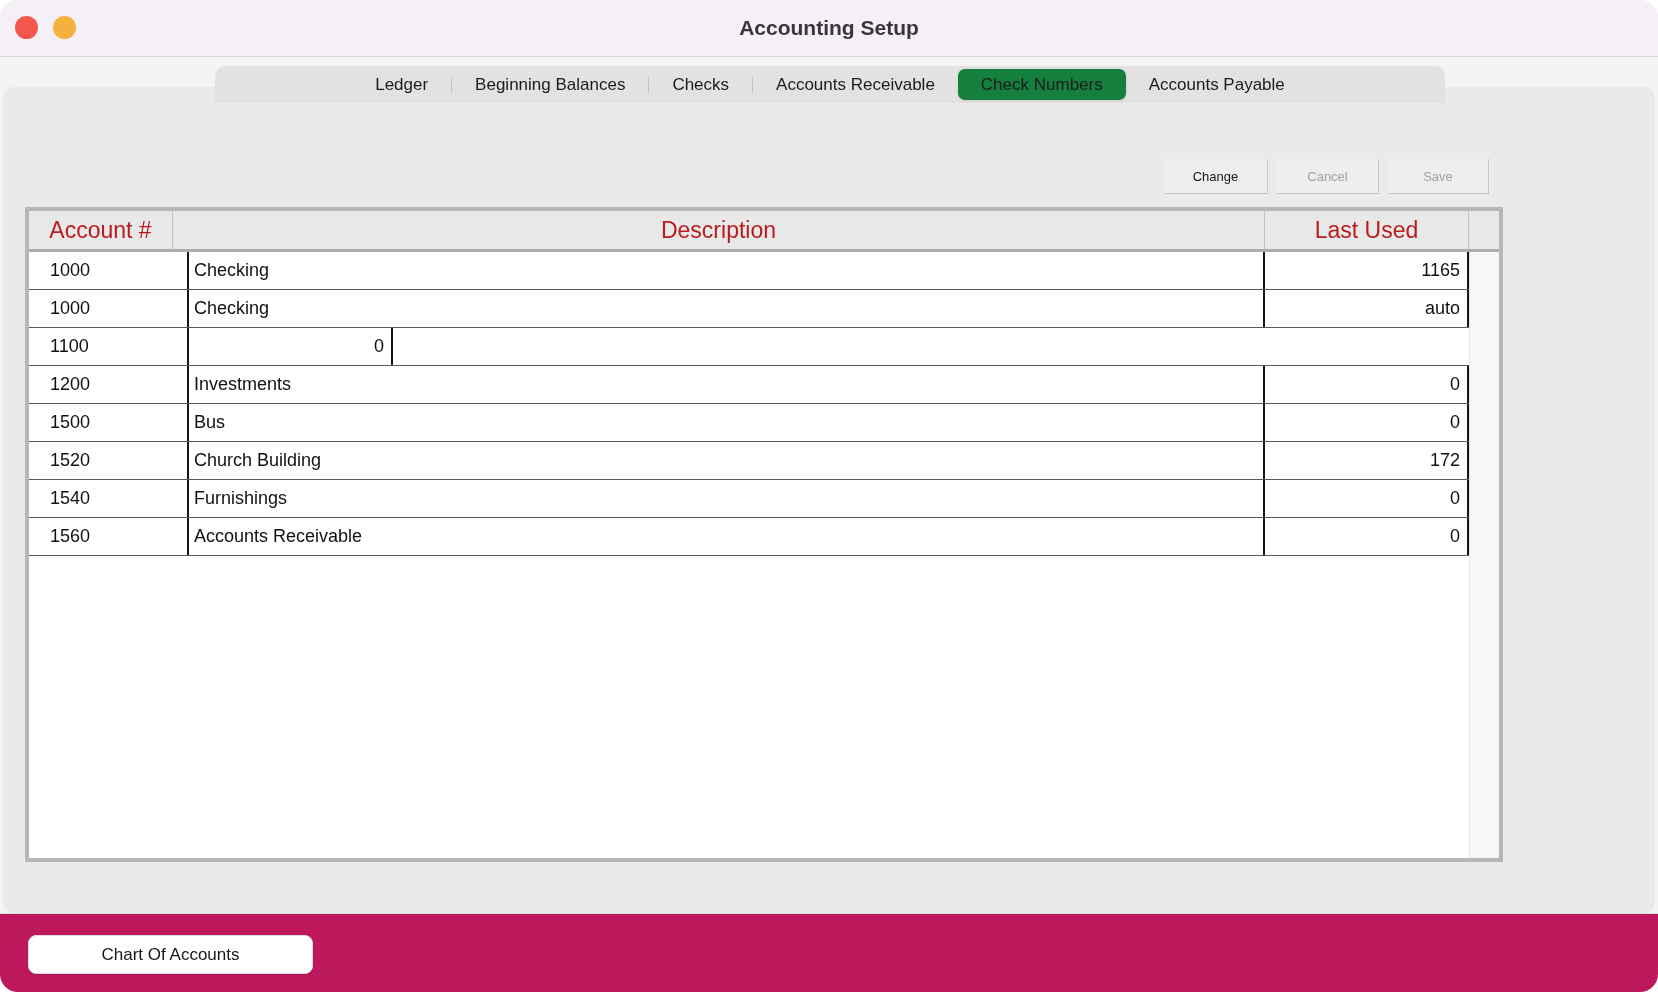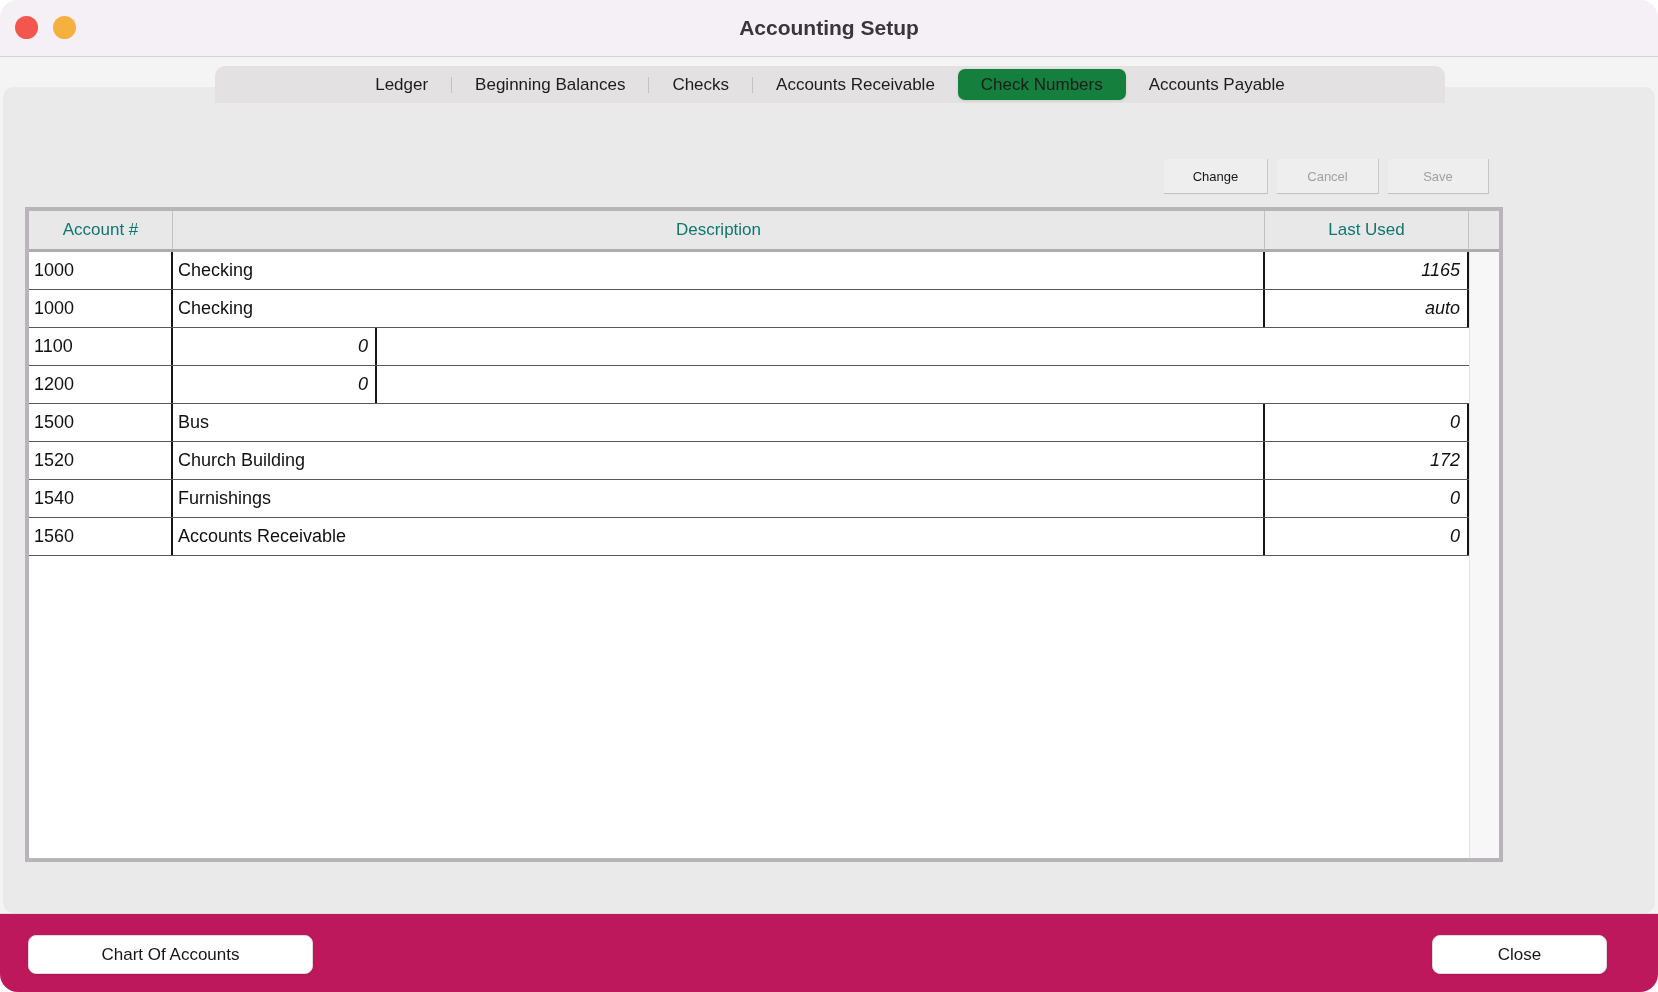--- a/index.html
+++ b/index.html
@@ -65,34 +65,34 @@
     position: absolute; left: 25px; top: 207px; width: 1478px; height: 655px;
     border: 4px solid #b7b5b7; background: #ffffff;
     display: flex; flex-direction: column;
   }
   .t-header {
     display: flex; height: 41px; flex-shrink: 0;
     background: #e9e8e9; border-bottom: 3px solid #aeacae;
   }
   .h-cell {
     display: flex; align-items: center; justify-content: center;
-    font-size: 17px; color: #0f766e; border-right: 1px solid #c2c0c2;
+    font-size: 23px; color: #b91c1c; border-right: 1px solid #c2c0c2;
   }
   .h-account { width: 144px; }
   .h-desc    { flex: 1; }
   .h-last    { width: 204px; }
   .h-spacer  { width: 30px; border-right: none; }
 
   .t-body { flex: 1; display: flex; min-height: 0; }
   .t-rows { flex: 1; }
-  .t-row  { display: flex; height: 38px; border-bottom: 1px solid #59575b; background: #ffffff; }
+  .t-row  { display: flex; height: 38px; border-bottom: 1px solid #59575b; background: #ffffff; padding-left: 16px; }
   .cell   { display: flex; align-items: center; font-size: 18px; color: #111; overflow: hidden; }
   .c-account { width: 144px; border-right: 2px solid #161616; padding-left: 5px; }
   .c-desc    { flex: 1; border-right: 2px solid #161616; padding-left: 5px; }
-  .c-last    { width: 204px; border-right: 2px solid #161616; justify-content: flex-end; padding-right: 7px; font-style: italic; }
+  .c-last    { width: 204px; border-right: 2px solid #161616; justify-content: flex-end; padding-right: 7px; }
   .t-scroll  { width: 30px; background: #f8f7f8; border-left: 1px solid #e3e1e3; }
 
   
   .bottombar {
     position: absolute; left: 0; top: 913px; width: 100%; height: 79px;
     background: #be185d; border-top: 1px solid #deddde;
   }
   .push-btn {
     position: absolute; top: 21px; height: 39px;
     background: #ffffff; border: 1px solid #dcdadc; border-radius: 8px;
@@ -157,20 +157,21 @@
           <div class="cell c-last">auto</div>
         </div>
 
         <div class="t-row">
           <div class="cell c-account">1100</div>
           <div class="cell c-last">0</div>
         </div>
 
         <div class="t-row">
           <div class="cell c-account">1200</div>
+          <div class="cell c-desc">Investments</div>
           <div class="cell c-last">0</div>
         </div>
 
         <div class="t-row">
           <div class="cell c-account">1500</div>
           <div class="cell c-desc">Bus</div>
           <div class="cell c-last">0</div>
         </div>
 
         <div class="t-row">
@@ -191,16 +192,15 @@
           <div class="cell c-last">0</div>
         </div>
 
       </div>
       <div class="t-scroll"></div>
     </div>
   </div>
 
   <div class="bottombar">
     <button class="push-btn b-coa">Chart Of Accounts</button>
-    <button class="push-btn b-close">Close</button>
   </div>
 
 </div>
 
 </body></html>

